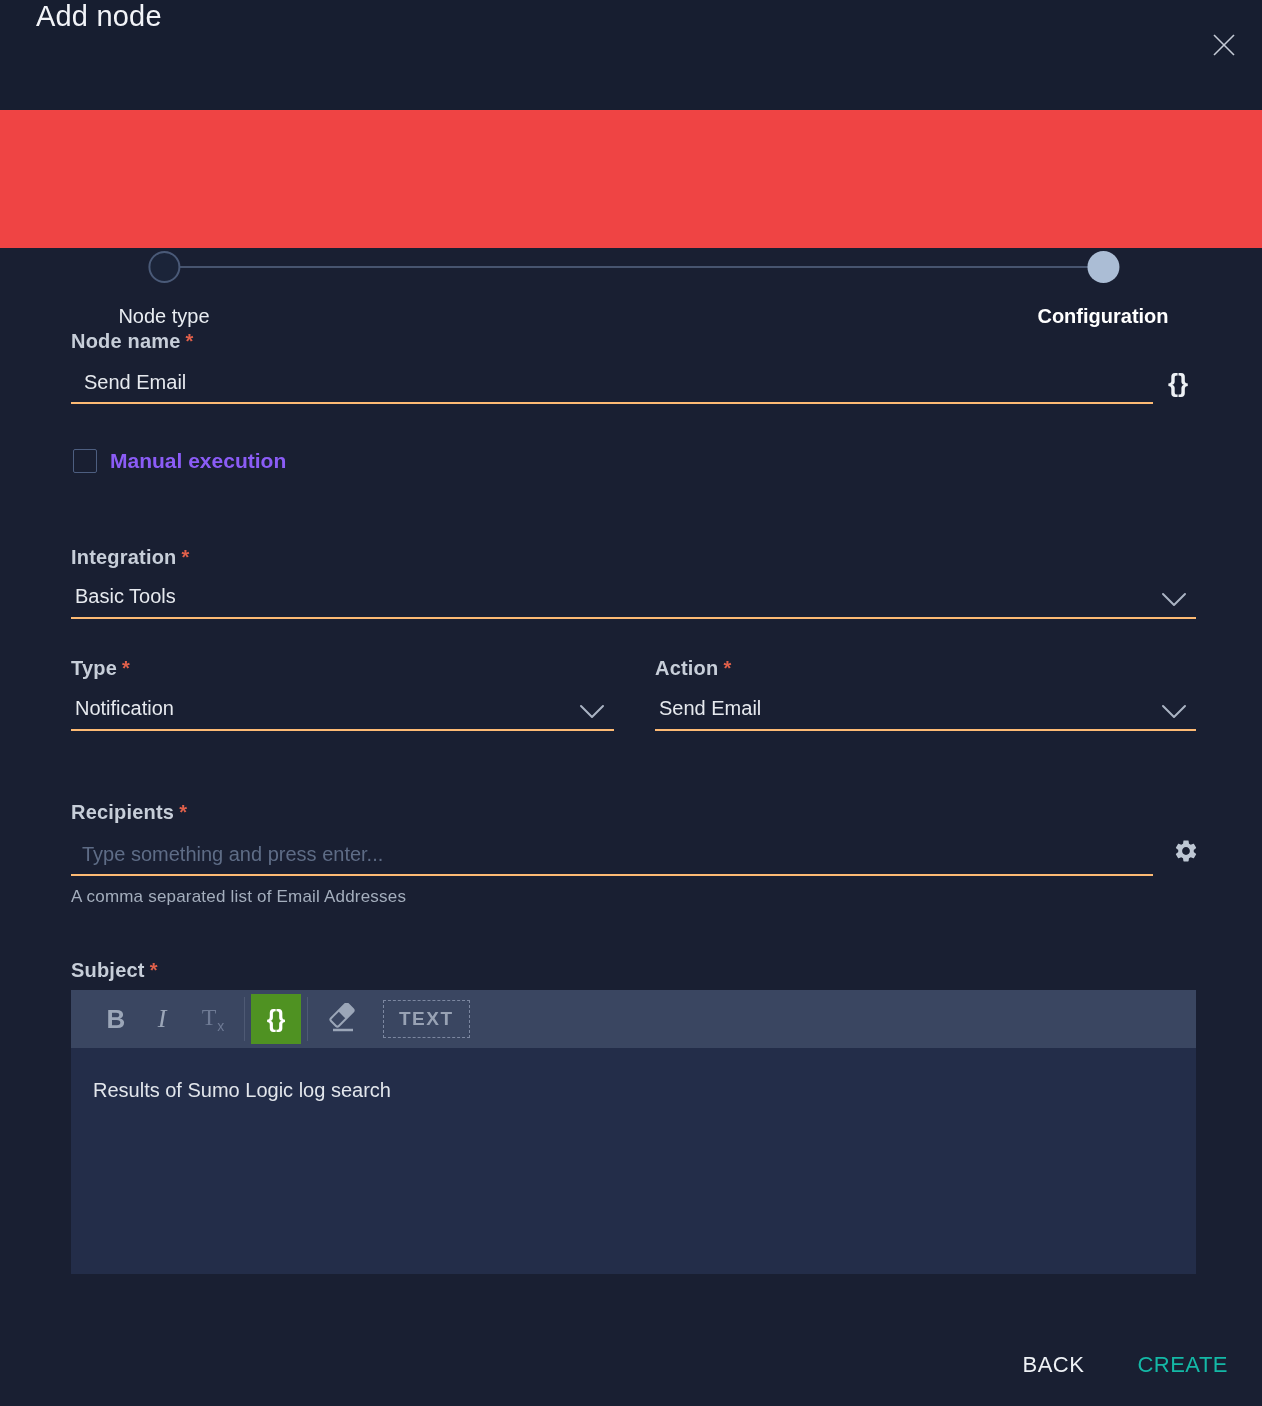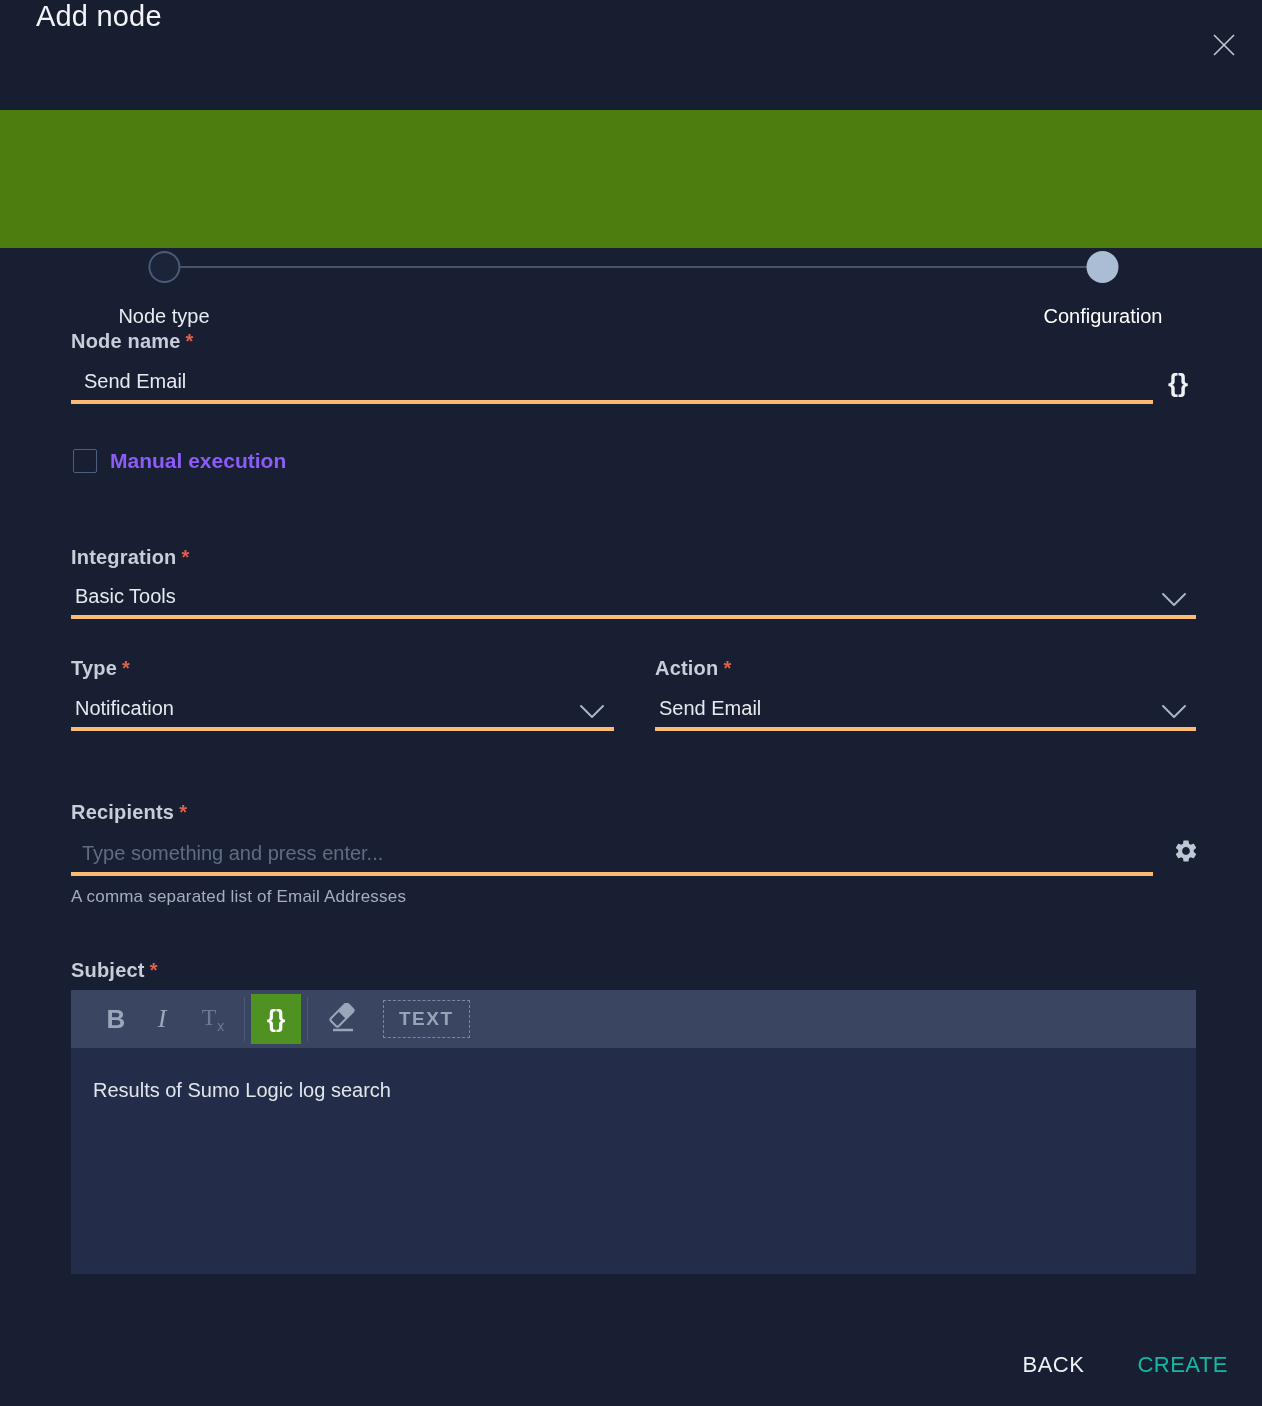--- a/index.html
+++ b/index.html
@@ -32,21 +32,21 @@
     position: absolute; top: 32px; right: 24px;
     width: 28px; height: 28px;
     background: none; border: none; cursor: pointer;
     display: flex; align-items: center; justify-content: center;
   }
 
   
   .stepper {
     position: absolute; top: 110px; left: 0;
     width: 100%; height: 138px;
-    background: #4d7c0f;
+    background: #ef4444;
   }
   .stepper-line {
     position: absolute; top: 156px; left: 166px;
     width: 936px; height: 2px;
     background: #47546f;
   }
   .step { position: absolute; top: 141px; transform: translateX(-50%); text-align: center; }
   .step-node-type { left: 164px; }
   .step-configuration { left: 1103px; }
   .step-circle {
@@ -54,37 +54,37 @@
     margin: 0 auto;
   }
   .step-circle.inactive { background: #1b2439; border: 2px solid #4a5a78; }
   .step-circle.active { background: #abbdd5; }
   .step-label {
     margin-top: 22px;
     font-size: 20px;
     color: #e9edf2;
     white-space: nowrap;
   }
-  .step-configuration .step-label { font-weight: 400; color: #ffffff; }
+  .step-configuration .step-label { font-weight: 700; color: #ffffff; }
 
   
   .content { position: absolute; top: 248px; left: 0; width: 100%; height: 1005px; }
 
   .field-label {
     position: absolute;
     font-size: 20px; font-weight: 600;
     color: #c7ced9;
     letter-spacing: 0.2px;
   }
   .req { color: #e0604b; font-weight: 600; margin-left: 5px; }
 
   .field-row {
     position: absolute;
     height: 36px;
-    border-bottom: 4px solid #fdba74;
+    border-bottom: 2px solid #fdba74;
   }
   .field-value {
     font-size: 20px; color: #e6e9ee;
     padding-top: 2px; padding-left: 4px;
     white-space: nowrap;
   }
   input.text-input {
     width: 100%; height: 100%;
     background: transparent; border: none; outline: none;
     font-family: "Liberation Sans", sans-serif;

